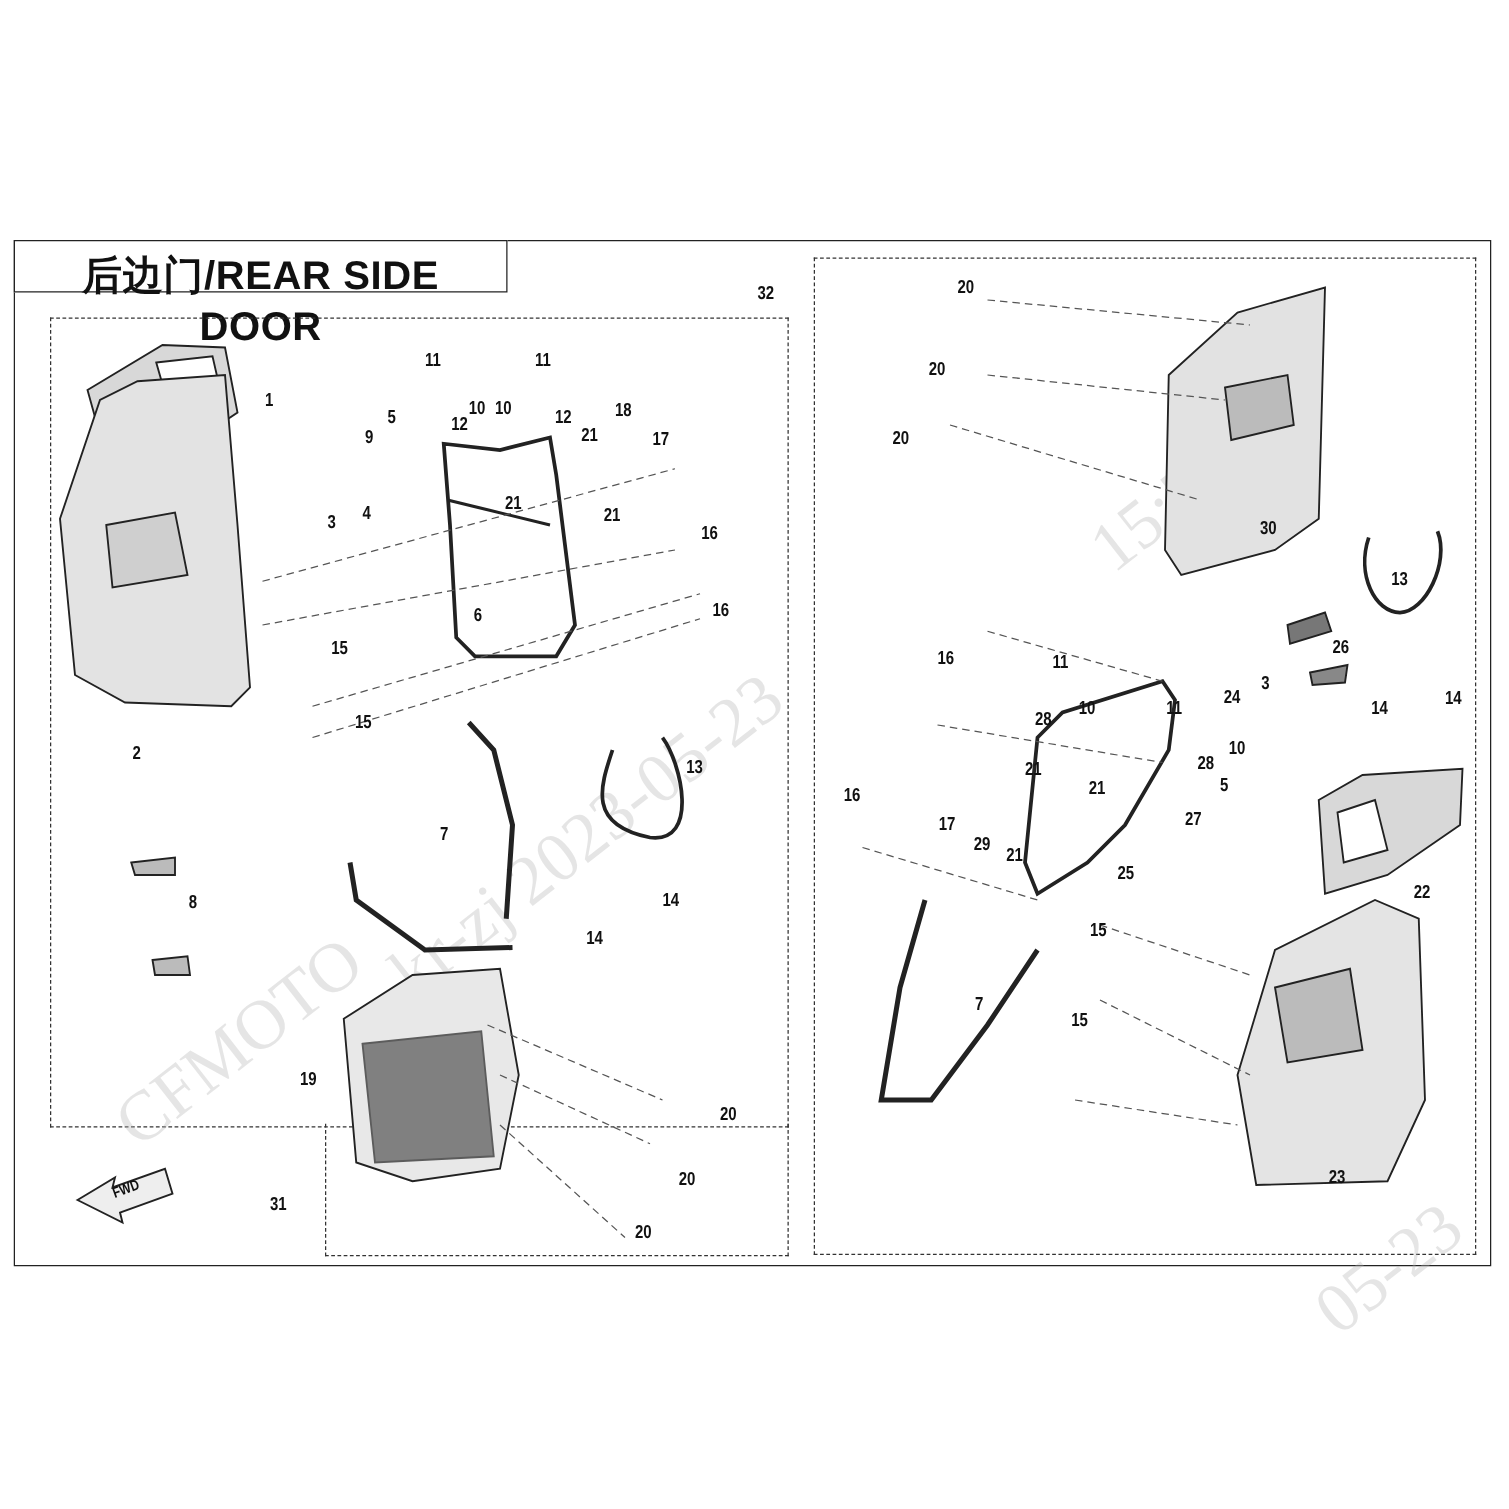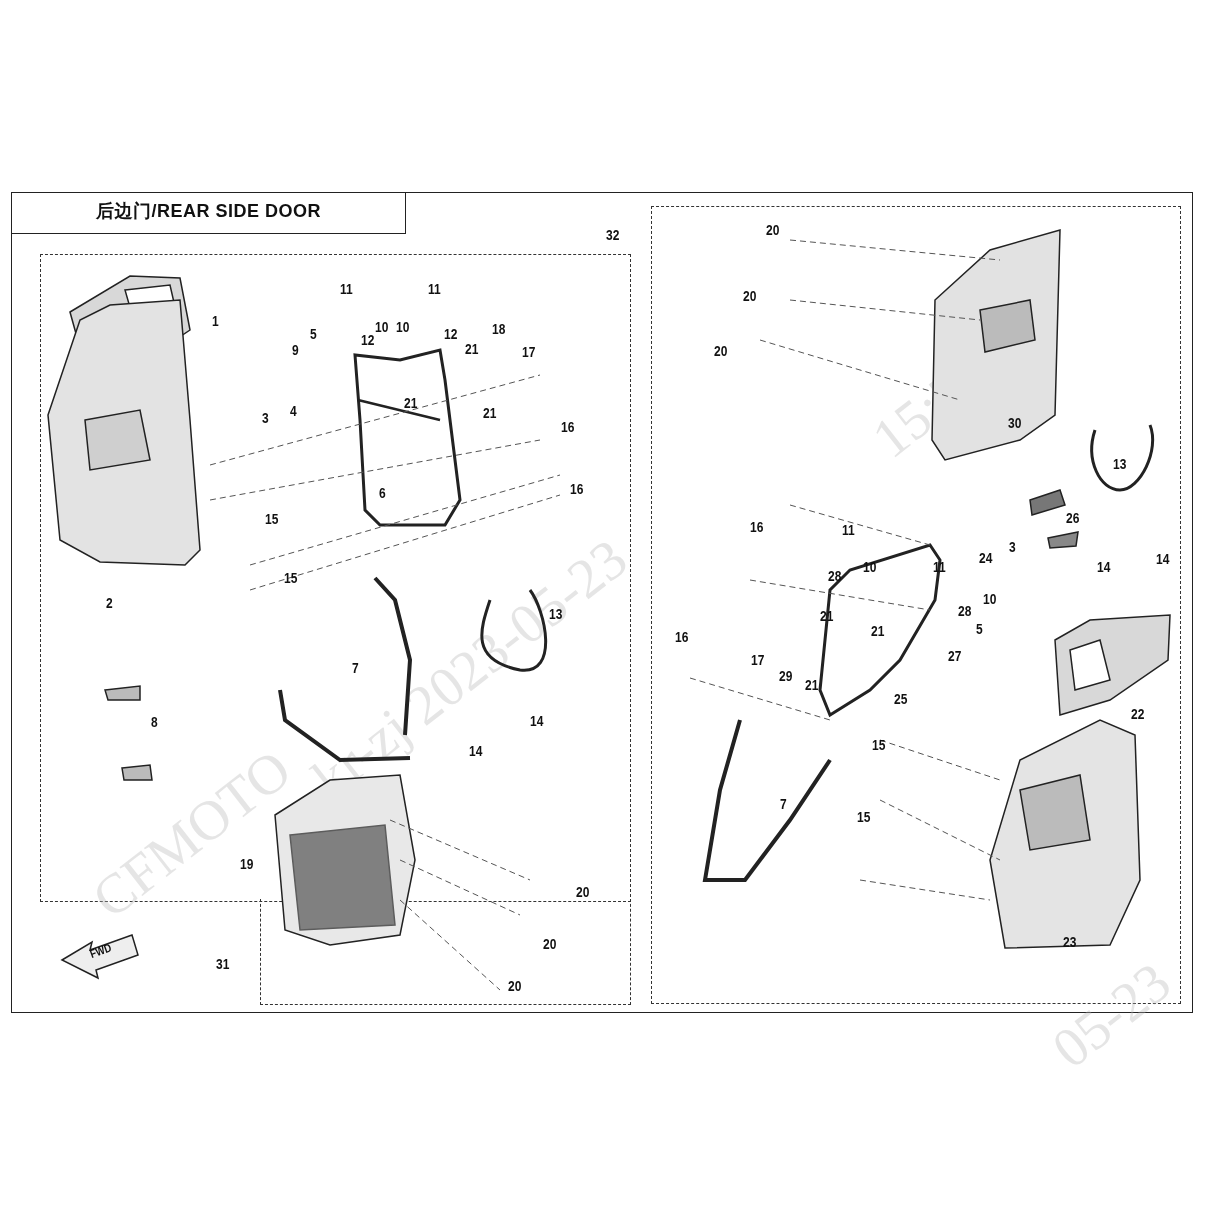--- a/index.html
+++ b/index.html
@@ -3,21 +3,21 @@
 <meta charset="utf-8">
 <style>
   html, body { margin:0; padding:0; background:#ffffff; }
   body { width:1207px; height:1207px; position:relative; overflow:hidden;
          font-family: "Liberation Sans", sans-serif; }
   .sheet { position:absolute; left:11px; top:192px; width:1182px; height:821px;
            border:1px solid #222; box-sizing:border-box; }
   .title-box { position:absolute; left:11px; top:192px; width:395px; height:42px;
                border:1px solid #222; box-sizing:border-box; background:#fff; }
   .title-text { position:absolute; left:0; right:0; top:6px; text-align:center;
-                font-size:18px; font-weight:bold; color:#111; letter-spacing:0.5px; }
+                font-size:32px; font-weight:bold; color:#111; letter-spacing:0.5px; }
   .dash { position:absolute; border:1.2px dashed #333; box-sizing:border-box; }
   .label { position:absolute; font-size:15px; font-weight:bold; color:#111;
            font-family: "Liberation Sans", sans-serif; transform:scaleX(0.8); transform-origin:left top; }
   svg.art { position:absolute; left:0; top:0; }
   .watermark { position:absolute; font-family:"Liberation Serif", serif; font-size:56px;
                color:rgba(180,180,180,0.35); transform-origin:left top; white-space:nowrap; pointer-events:none; }
 </style>
 </head>
 <body>
 

